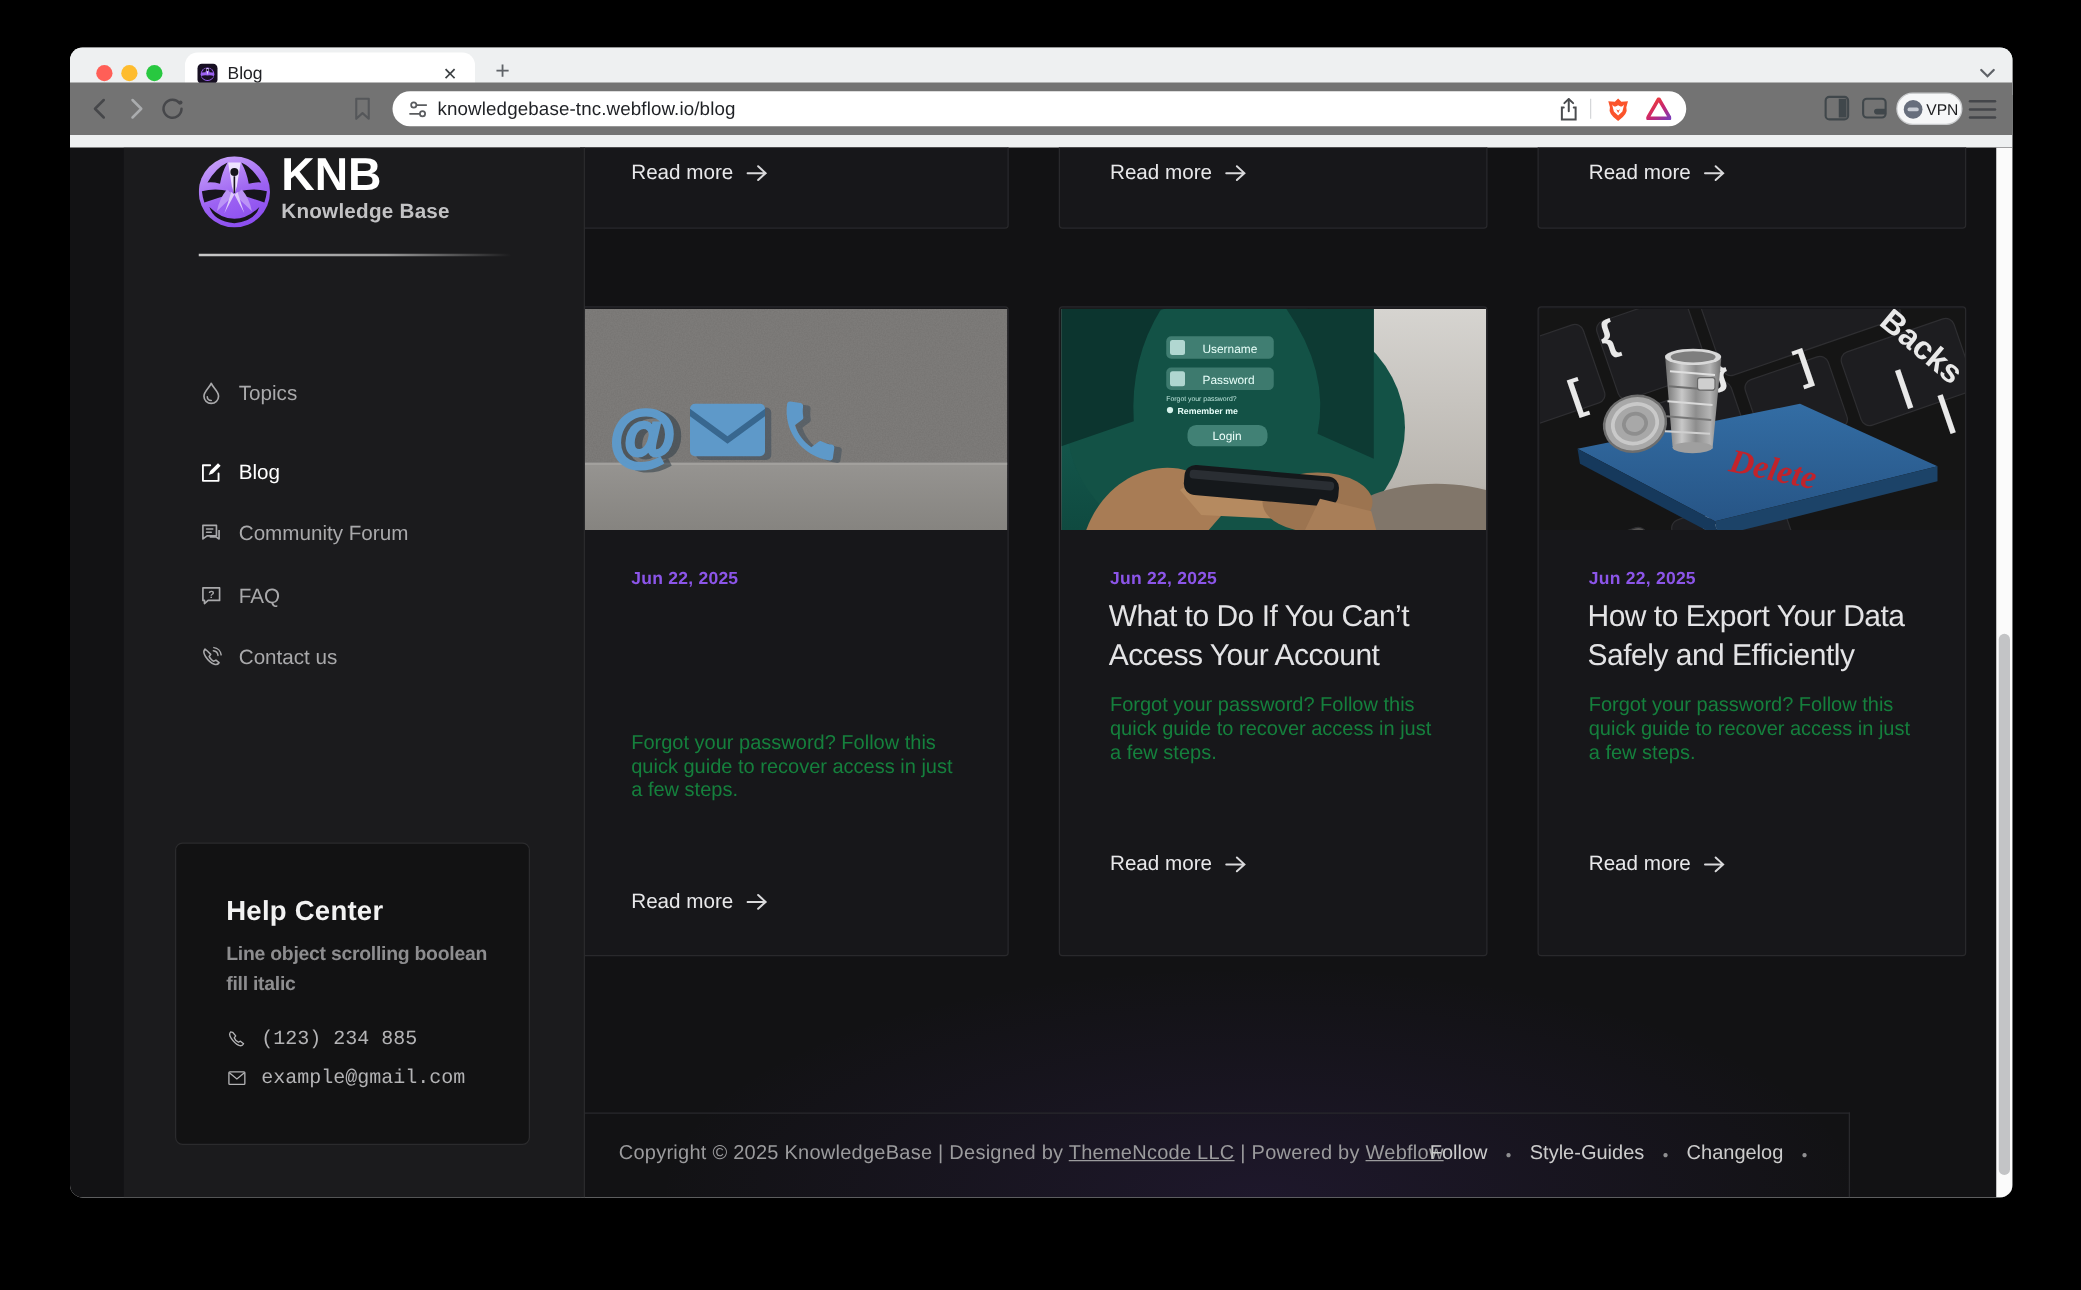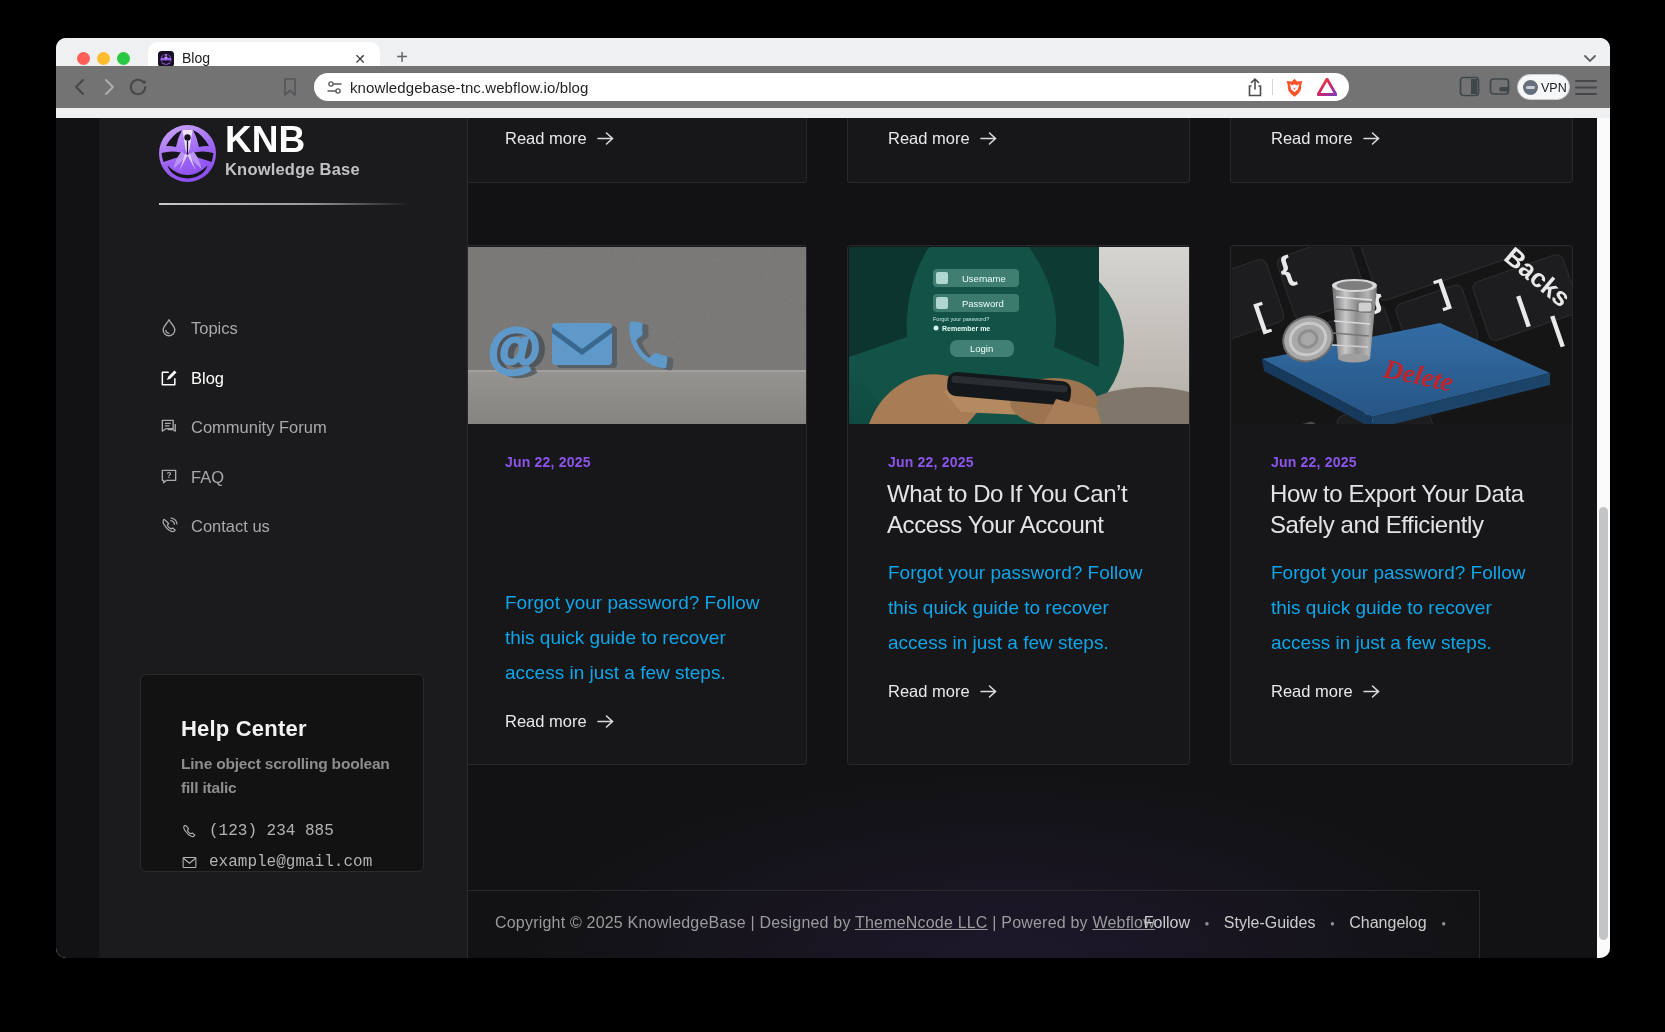--- a/index.html
+++ b/index.html
@@ -33,33 +33,33 @@
 #sidebar { position:absolute; left:0; top:0; width:369px; height:840px; background:#1b1b1d; border-right:1px solid #2a2a2c;margin-left:43px; }
 #logo { position:absolute; left:60px; top:7px; width:57px; height:57px; }
 #brand { position:absolute; left:126px; top:2px; }
 #brand .knb { font-size:37px; font-weight:bold; color:#fff; letter-spacing:0px; line-height:40px;}
 #brand .sub { font-size:16.5px; font-weight:bold; color:#c2c2c4; margin-top:0px; letter-spacing:0.2px;}
 #sep { position:absolute; left:60px; top:85px; width:250px; height:1.5px;
   background:linear-gradient(90deg, #c9c9c9, #9a9a9a 60%, rgba(80,80,80,0) 100%); }
 .nav { position:absolute; left:60px; height:24px; display:flex; align-items:center; gap:12px; color:#a9a9ab; font-size:16.5px; }
 .nav svg { width:20px; height:20px; }
 .nav.active { color:#fff; }
-#helpbox { position:absolute; left:41px; top:556px; width:284px; height:198px; background:#121213;
+#helpbox { position:absolute; left:41px; top:556px; width:284px; height:242px; background:#121213;
   border:1px solid #2b2b2d; border-radius:6px; }
 #helpbox h3 { position:absolute; left:40px; top:41px; font-size:22px; color:#f2f2f2; letter-spacing:0.2px;}
 #helpbox .desc { position:absolute; left:40px; top:77px; width:212px; font-size:15.5px; letter-spacing:-0.2px; font-weight:bold; color:#8d8d8f; line-height:24px; }
 .crow { position:absolute; left:40px; display:flex; align-items:center; gap:11px; color:#b3b3b5; font-size:16px;font-family:Liberation Mono, monospace;}
 .crow svg { width:17px; height:17px; }
 
 #main { position:absolute; left:369px; top:0; width:1185px; height:840px; }
 .card { position:absolute; width:343px; height:520px; background:#17171a; border:1px solid #29292c; border-radius:3px; }
 .card .img { position:absolute; left:1px; top:1px; width:340px; height:177px; overflow:hidden; }
 .card .date { position:absolute; left:40px; top:208px; font-size:14px; font-weight:bold; color:#8c55e9; letter-spacing:0.2px;}
 .card .ttl { position:absolute; left:39px; top:232px; width:258px; font-size:24px; color:#e3e3e5; line-height:31px; letter-spacing:-0.4px;}
-.card .body { position:absolute; left:40px; width:262px; font-size:19px; color:#0ea5e9; line-height:35px; }
+.card .body { position:absolute; left:40px; width:262px; font-size:16px; color:#15803d; line-height:19px; }
 .rm { position:absolute; left:40px; font-size:16.5px; color:#e8e8ea; display:flex; align-items:center; gap:10px;}
 .rm svg { width:17px; height:15px; }
 
 #footer { position:absolute; left:39px; top:772px; width:1016px; height:68px;
   border:1px solid #29292c; border-bottom:none; background:rgba(255,255,255,0.00); }
 #footer .left { position:absolute; left:30px; top:23px; font-size:16px; letter-spacing:0.2px; color:#9b9b9d; }
 #footer .left a { color:#9b9b9d; }
 #footer .right { position:absolute; right:33px; top:23px; font-size:16px; color:#cccccc; display:flex; gap:14.5px; align-items:center;}
 #footer .b { color:#8f8f91; font-size:8px; }
 
@@ -361,21 +361,21 @@
         <path d="M28.5 30.5 L36.5 45.5 Q33.5 37 31 28.5 Z" fill="#ddc9fb"></path>
         <polygon points="23.5,5 33.5,5 30.5,24 28.5,30.5 26.5,24" fill="#ede1ff"></polygon>
         <circle cx="28.5" cy="12.5" r="3.2" fill="#17151c"></circle>
         <path d="M28.5 16 L28.5 29.5" stroke="#17151c" stroke-width="1.3"></path>
       </svg>
       <div id="brand">
         <div class="knb">KNB</div>
         <div class="sub">Knowledge Base</div>
       </div>
       <div id="sep"></div>
-      <div class="nav" style="top:198px;">
+      <div class="nav" style="top:185px;">
         <svg viewBox="0 0 24 24">
             <path d="M12 2 C10 6.5 5 9.6 5 14.3 A7 7 0 0 0 19 14.3 C19 9.6 14 6.5 12 2 Z" stroke="#a9a9ab" stroke-width="1.6" fill="none" stroke-linejoin="round"></path>
             <path d="M8.2 14.8 A3.8 3.8 0 0 0 12 18.4" stroke="#a9a9ab" stroke-width="1.5" fill="none" stroke-linecap="round"></path>
           </svg>
         Topics</div>
       <div class="nav active" style="top:248px;">
         <svg viewBox="0 0 24 24">
             <path d="M19 13 V20 H4 V5 H11" stroke="#fff" stroke-width="1.8" fill="none" stroke-linecap="round" stroke-linejoin="round"></path>
             <path d="M9.5 14.5 L11 10.5 L18.5 3 L21 5.5 L13.5 13 Z" fill="#fff"></path>
           </svg>

